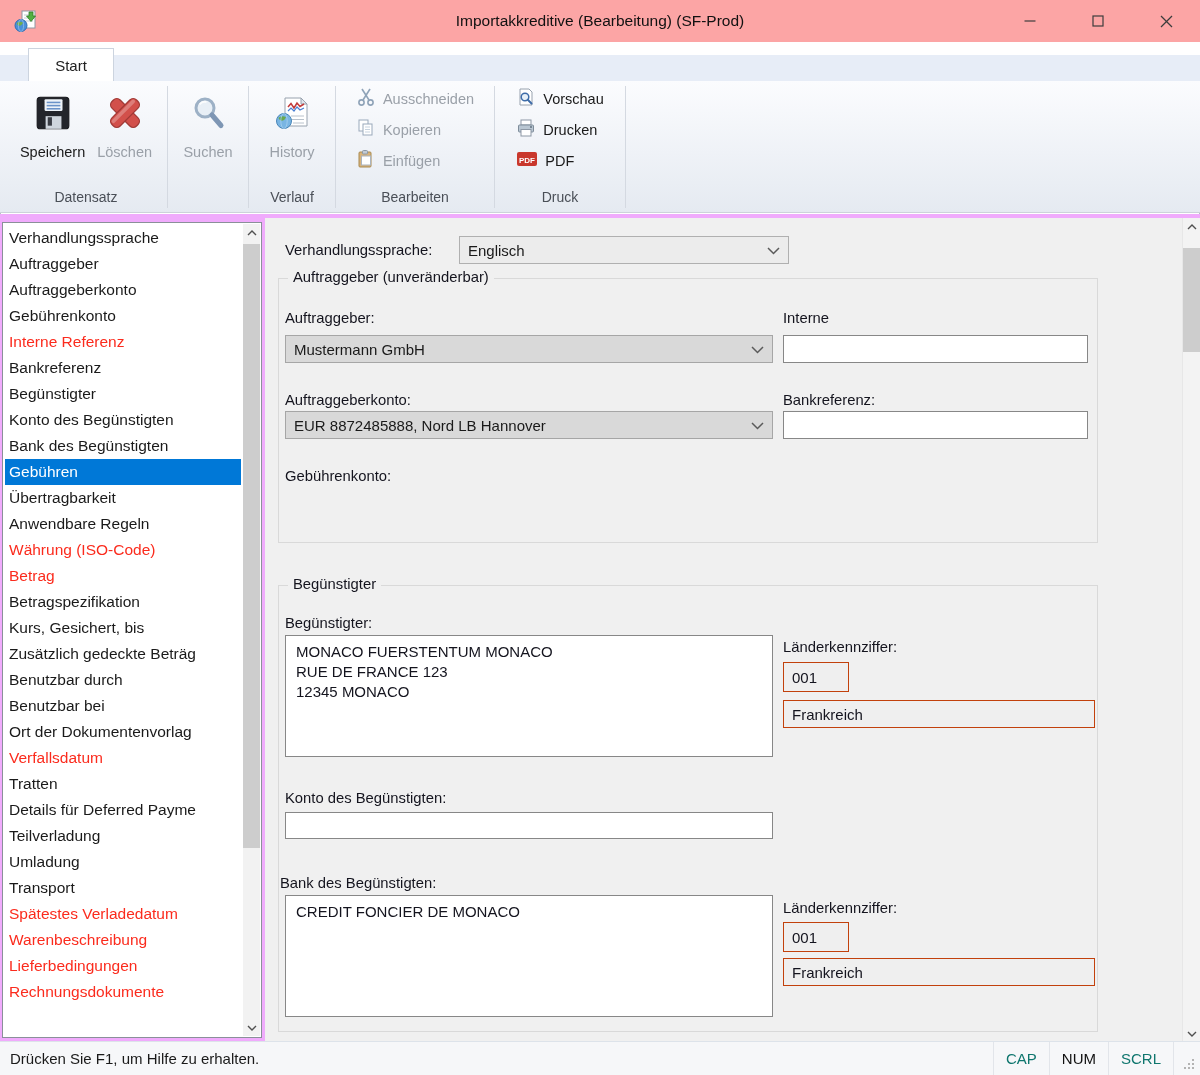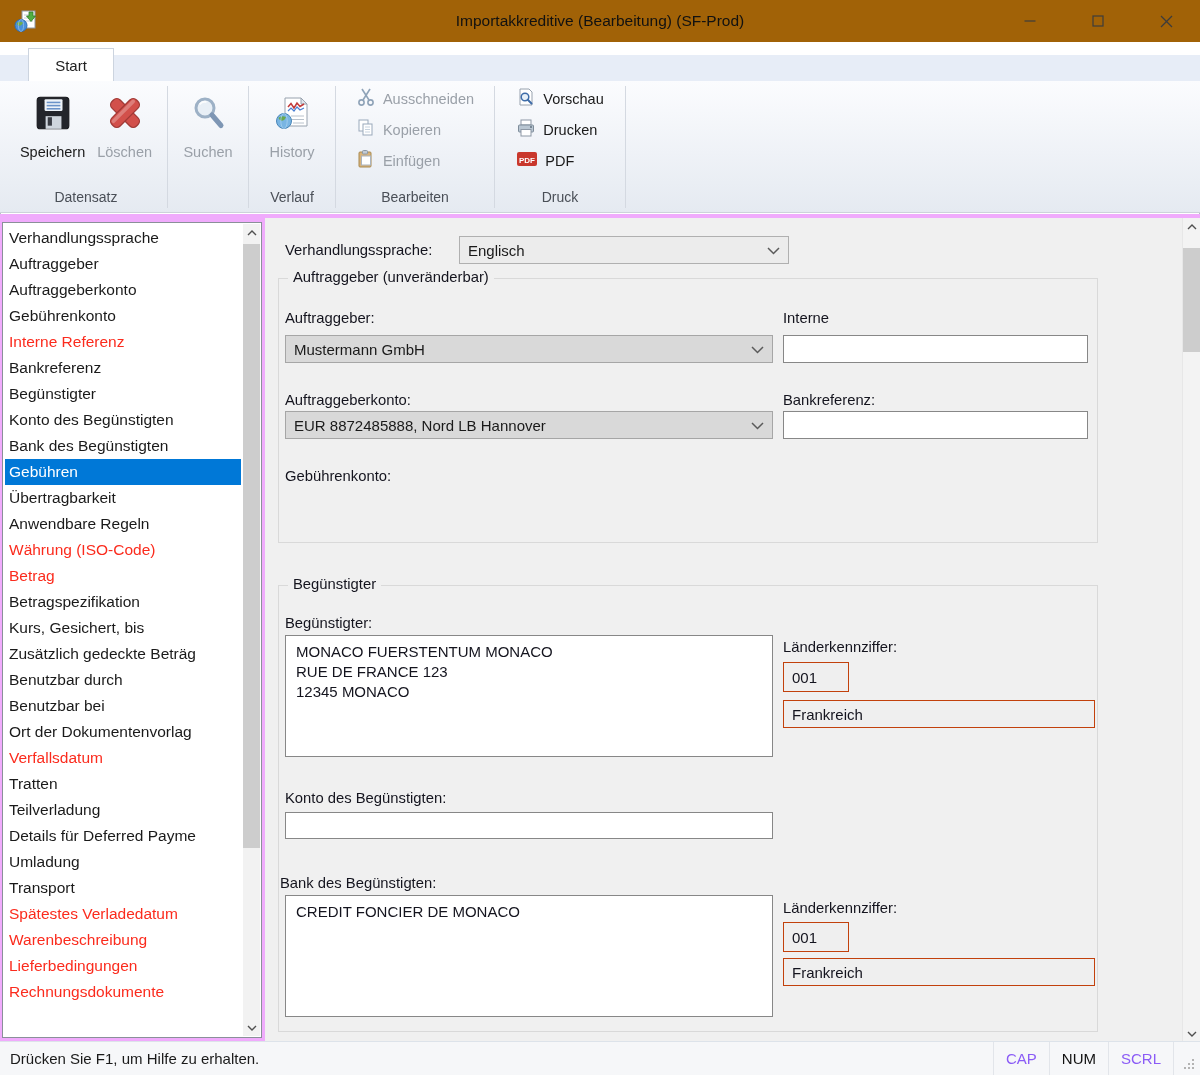--- a/index.html
+++ b/index.html
@@ -1,20 +1,20 @@
 <!DOCTYPE html>
 <html><head>
 <meta charset="utf-8">
 <style>
   html,body{margin:0;padding:0;background:#cfcfcf;}
   .window{position:relative;width:1200px;height:1075px;background:#ffffff;
     font-family:"Liberation Sans",sans-serif;color:#1a1a1a;overflow:hidden;
     box-shadow:inset 0 0 0 1px #b9bdc4;}
   
-  .titlebar{position:absolute;left:0;top:0;right:0;height:42px;background:#a16207;}
+  .titlebar{position:absolute;left:0;top:0;right:0;height:42px;background:#fca5a5;}
   .appicon{position:absolute;left:13px;top:9px;width:24px;height:24px;}
   .wtitle{position:absolute;left:0;right:0;top:0;height:42px;display:flex;align-items:center;
     justify-content:center;font-size:15.5px;color:#111;}
   .wctrls{position:absolute;right:0;top:0;height:42px;display:flex;}
   .wbtn{width:68px;height:42px;display:flex;align-items:center;justify-content:center;}
   
   .tabstrip{position:absolute;left:0;top:42px;right:0;height:39px;
     background:linear-gradient(to bottom,#ffffff 0,#ffffff 13px,#e7edf7 13px,#e7edf7 100%);}
   .tab{position:absolute;left:28px;top:6px;width:84px;height:33px;background:#ffffff;
     border:1px solid #ccd4df;border-bottom:none;display:flex;align-items:center;
@@ -63,21 +63,21 @@
     display:flex;align-items:center;padding:0 8px;font-size:15px;color:#14141e;}
   .gbox{position:absolute;border:1px solid #d9d9d9;box-sizing:border-box;}
   .gtitle{position:absolute;top:-10px;left:9px;background:#f0f0f0;padding:0 5px;
     font-size:14.8px;color:#14141e;white-space:nowrap;}
   .cscroll{position:absolute;right:0;top:0;width:17px;bottom:0;background:#f3f3f3;border-left:1px solid #e7e7e7;}
   
   .statusbar{position:absolute;left:0;right:0;bottom:0;height:33px;background:#f6f7f9;
     border-top:1px solid #dde3ea;font-size:15px;color:#1a1a1a;}
   .smsg{position:absolute;left:10px;top:0;height:33px;display:flex;align-items:center;}
   .inds{position:absolute;right:26px;top:0;height:33px;display:flex;align-items:stretch;}
-  .ind{display:flex;align-items:center;padding:0 12px;color:#8b5cf6;border-left:1px solid #e2e5ea;}
+  .ind{display:flex;align-items:center;padding:0 12px;color:#0f766e;border-left:1px solid #e2e5ea;}
   .ind:last-child{border-right:1px solid #e2e5ea;}
   .ind.active{color:#111;}
   .grip{position:absolute;right:4px;bottom:4px;width:12px;height:12px;}
   .grip i{position:absolute;width:2px;height:2px;background:#b3b3b3;}
 </style>
 </head>
 <body>
 
 <div class="window">
 
@@ -301,22 +301,22 @@
         <div class="sitem error">Währung (ISO-Code)</div>
         <div class="sitem error">Betrag</div>
         <div class="sitem">Betragspezifikation</div>
         <div class="sitem">Kurs, Gesichert, bis</div>
         <div class="sitem">Zusätzlich gedeckte Beträg</div>
         <div class="sitem">Benutzbar durch</div>
         <div class="sitem">Benutzbar bei</div>
         <div class="sitem">Ort der Dokumentenvorlag</div>
         <div class="sitem error">Verfallsdatum</div>
         <div class="sitem">Tratten</div>
+        <div class="sitem">Details für Deferred Payme</div>
         <div class="sitem">Teilverladung</div>
-        <div class="sitem">Details für Deferred Payme</div>
         <div class="sitem">Umladung</div>
         <div class="sitem">Transport</div>
         <div class="sitem error">Spätestes Verladedatum</div>
         <div class="sitem error">Warenbeschreibung</div>
         <div class="sitem error">Lieferbedingungen</div>
         <div class="sitem error">Rechnungsdokumente</div>
       </div>
       <div class="sscroll">
         <div class="sarrow" style="top:0">
           <svg width="10" height="6" viewBox="0 0 10 6">

